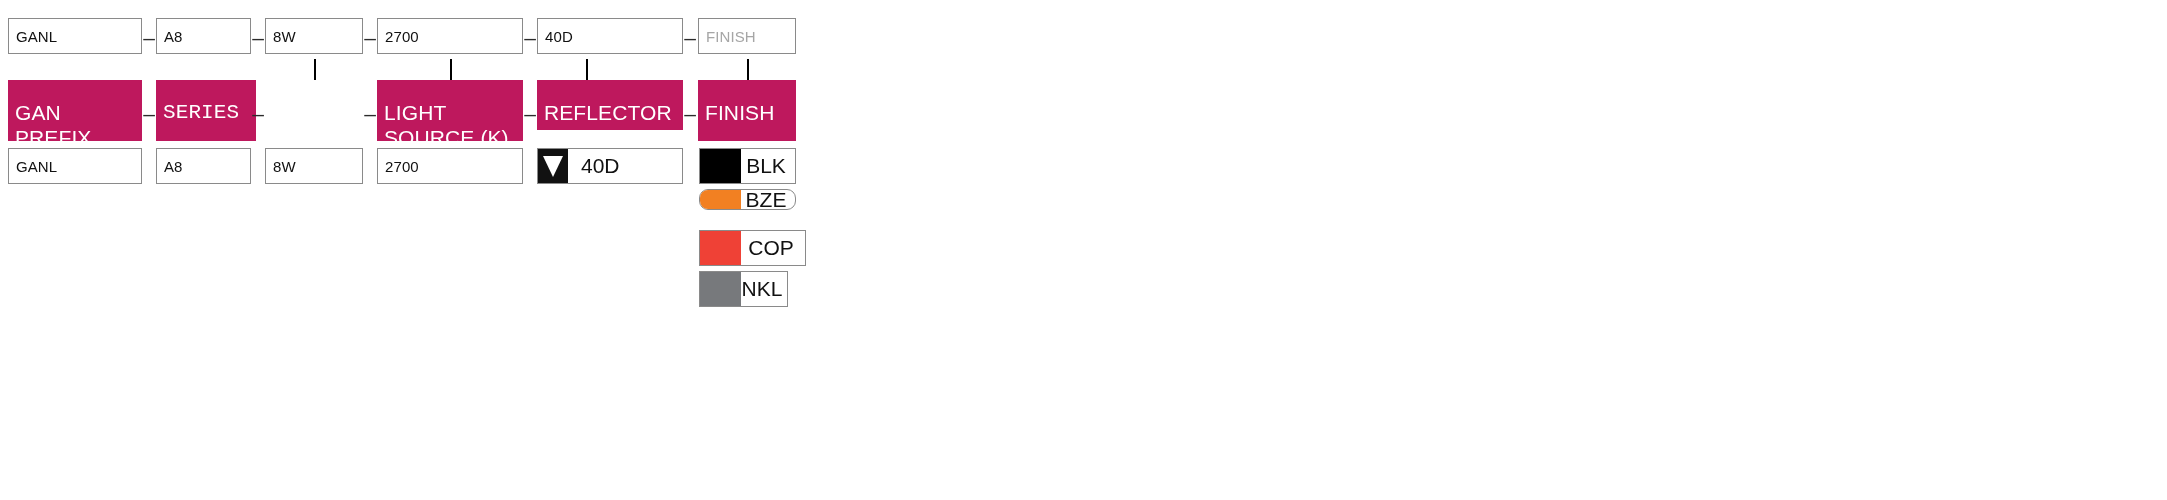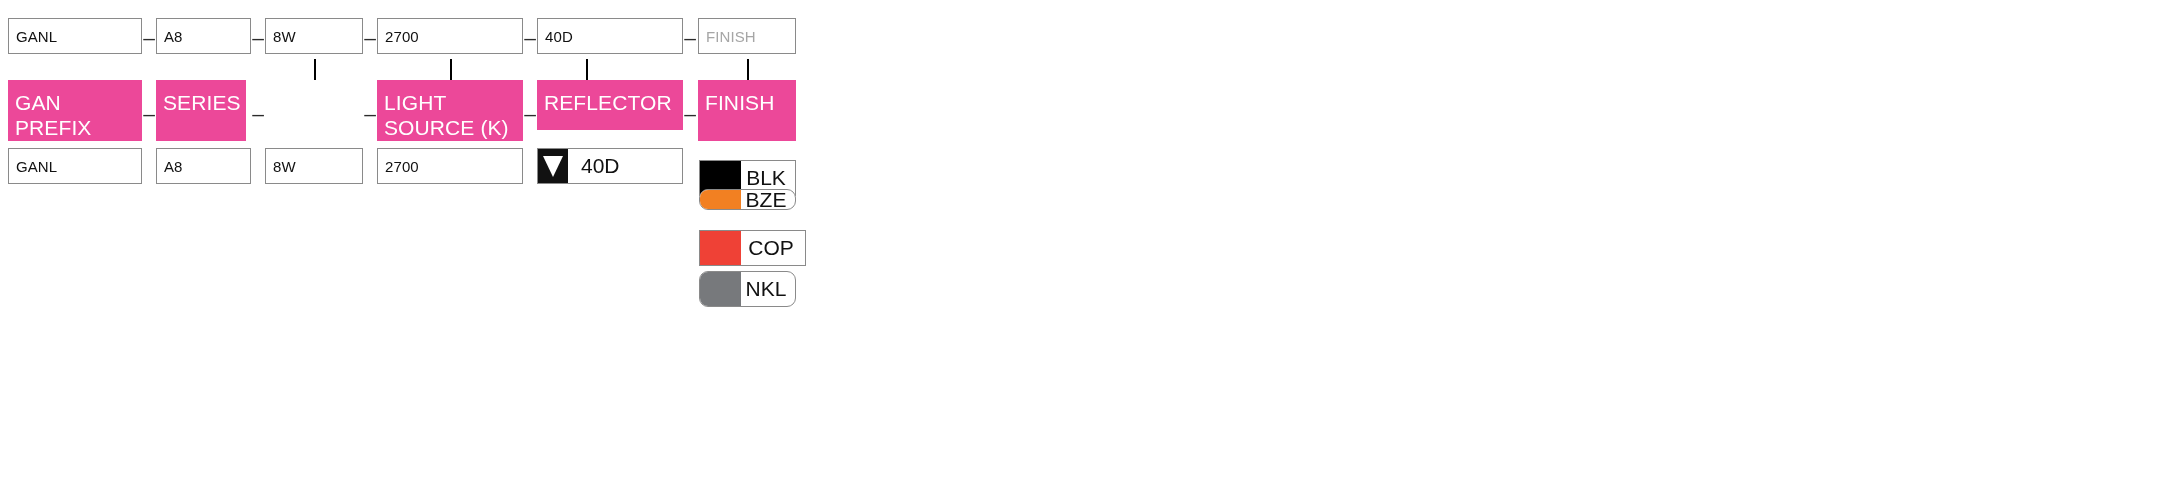--- a/index.html
+++ b/index.html
@@ -37,25 +37,25 @@
     line-height: 1;
     letter-spacing: 0.1px;
   }
   .inputbox.placeholder {
     color: #a6a6a6;
   }
 
   .headerbox {
     position: absolute;
     box-sizing: border-box;
-    background: #ec4899;
+    background: #be185d;
     color: #ffffff;
     font-size: 21px;
     line-height: 25px;
-    padding: 10px 0 0 7px;
+    padding: 20px 0 0 7px;
     letter-spacing: 0.1px;
     white-space: pre-line;
   }
 
   .dash {
     position: absolute;
     color: #2b2b2b;
     font-size: 21px;
     line-height: 1;
     text-align: center;
@@ -150,21 +150,21 @@
 
   <div class="connector" style="left:314px; top:59px; height:21px;"></div>
   <div class="connector" style="left:450px; top:59px; height:21px;"></div>
   <div class="connector" style="left:586px; top:59px; height:21px;"></div>
   <div class="connector" style="left:747px; top:59px; height:21px;"></div>
 
   <div class="headerbox" style="left:8px; top:80px; width:134px; height:61px;">GAN
 PREFIX</div>
   <div class="dash" style="left:142px; top:103px;">–</div>
 
-  <div class="headerbox" style="left:156px; top:80px; width:90px; height:61px;">SERIES</div>
+  <div class="headerbox" style="left:156px; top:80px; width:100px; height:61px;font-family:Liberation Mono, monospace;">SERIES</div>
   <div class="dash" style="left:251px; top:103px;">–</div>
 
   <div class="dash" style="left:363px; top:103px;">–</div>
 
   <div class="headerbox" style="left:377px; top:80px; width:146px; height:61px;">LIGHT
 SOURCE (K)</div>
   <div class="dash" style="left:523px; top:103px;">–</div>
 
   <div class="headerbox" style="left:537px; top:80px; width:146px; height:50px;">REFLECTOR</div>
   <div class="dash" style="left:683px; top:103px;">–</div>
@@ -179,33 +179,33 @@
 
   <div class="inputbox" style="left:377px; top:148px; width:146px; height:36px;">2700</div>
 
   <div class="selectbox" style="left:537px; top:148px; width:146px; height:36px;">
     <span class="select-arrow">
       <span class="tri"></span>
     </span>
     <span class="select-value">40D</span>
   </div>
 
-  <div class="swatch-row" style="left:699px; top:148px; width:97px; height:36px;margin-top:12px;">
+  <div class="swatch-row" style="left:699px; top:148px; width:97px; height:36px;">
     <span class="swatch-chip" style="background: rgb(0, 0, 0);"></span>
     <span class="swatch-label">BLK</span>
   </div>
 
   <div class="swatch-row" style="left:699px; top:189px; width:97px; height:21px;border-radius:9px;">
     <span class="swatch-chip" style="background: rgb(242, 128, 34);"></span>
     <span class="swatch-label">BZE</span>
   </div>
 
   <div class="swatch-row" style="left:699px; top:230px; width:107px; height:36px;">
     <span class="swatch-chip" style="background: rgb(239, 65, 54);"></span>
     <span class="swatch-label">COP</span>
   </div>
 
-  <div class="swatch-row" style="left:699px; top:271px; width:97px; height:36px;border-radius:9px;">
+  <div class="swatch-row" style="left:699px; top:271px; width:89px; height:36px;">
     <span class="swatch-chip" style="background: rgb(119, 121, 124);"></span>
     <span class="swatch-label">NKL</span>
   </div>
 
 </div>
 
 </body></html>

